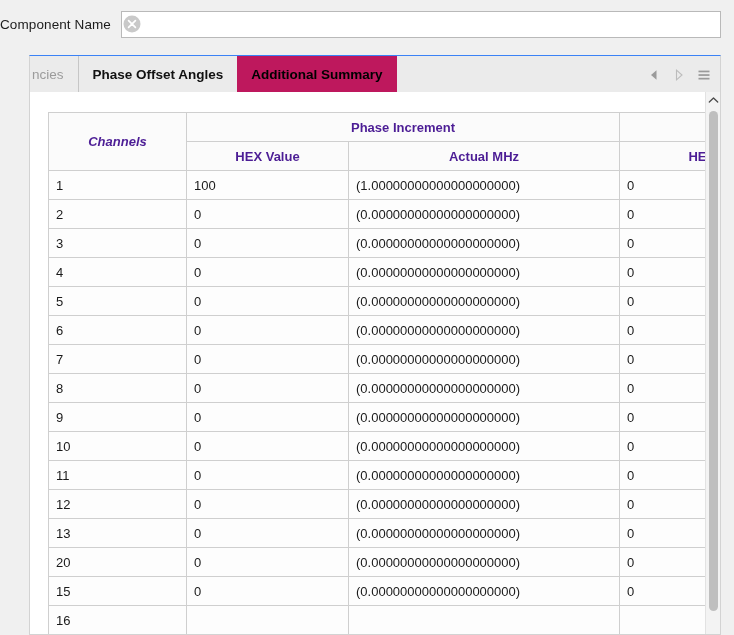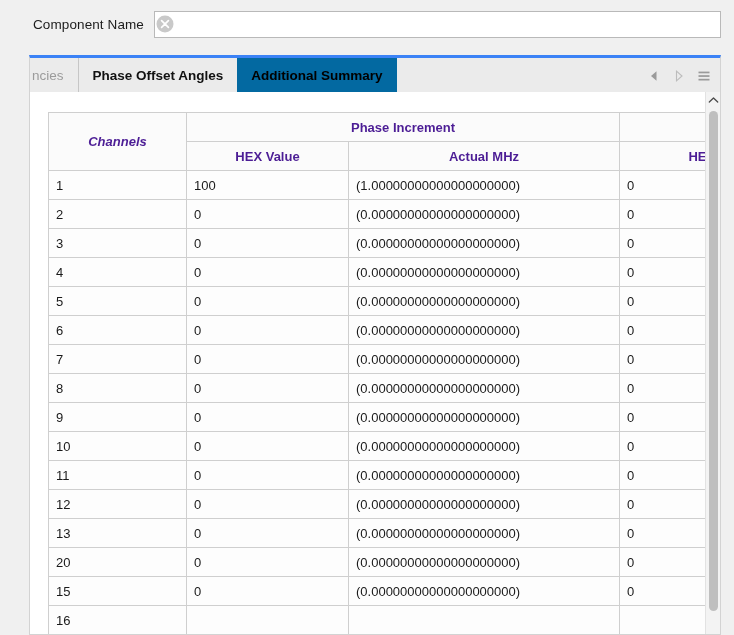--- a/index.html
+++ b/index.html
@@ -21,21 +21,20 @@
     position: absolute;
     left: 0;
     top: 0;
     width: 734px;
     height: 48px;
     background: #f0f0f0;
     display: flex;
     align-items: center;
   }
   #name-label {
-    margin-left: 33px;
     font-size: 13.5px;
     color: #1c1c1c;
     white-space: nowrap;
     letter-spacing: 0.1px;
   }
   #name-field {
     margin-left: 10px;
     flex: 1;
     margin-right: 13px;
     height: 27px;
@@ -63,21 +62,21 @@
   }
 
   
   #tabstrip {
     position: absolute;
     left: 29px;
     top: 55px;
     width: 692px;
     height: 38px;
     background: #ebebeb;
-    border-top: 3px solid #3b82f6;
+    border-top: 1px solid #3b82f6;
     border-left: 1px solid #d3d3d3;
     border-right: 1px solid #d3d3d3;
     box-sizing: border-box;
     display: flex;
     align-items: stretch;
     overflow: hidden;
   }
   .tab {
     display: flex;
     align-items: center;
@@ -96,21 +95,21 @@
   .tab.inactive-bold {
     color: #111111;
     font-weight: bold;
     border-left: 1px solid #c6c6c6;
   }
   .tab.disabled {
     color: #a8a8a8;
     font-weight: normal;
   }
   .tab.active {
-    background: #0369a1;
+    background: #be185d;
     color: #000000;
     font-weight: bold;
   }
   #tab-nav {
     margin-left: auto;
     display: flex;
     align-items: center;
     padding-right: 9px;
     gap: 11px;
     flex: none;

